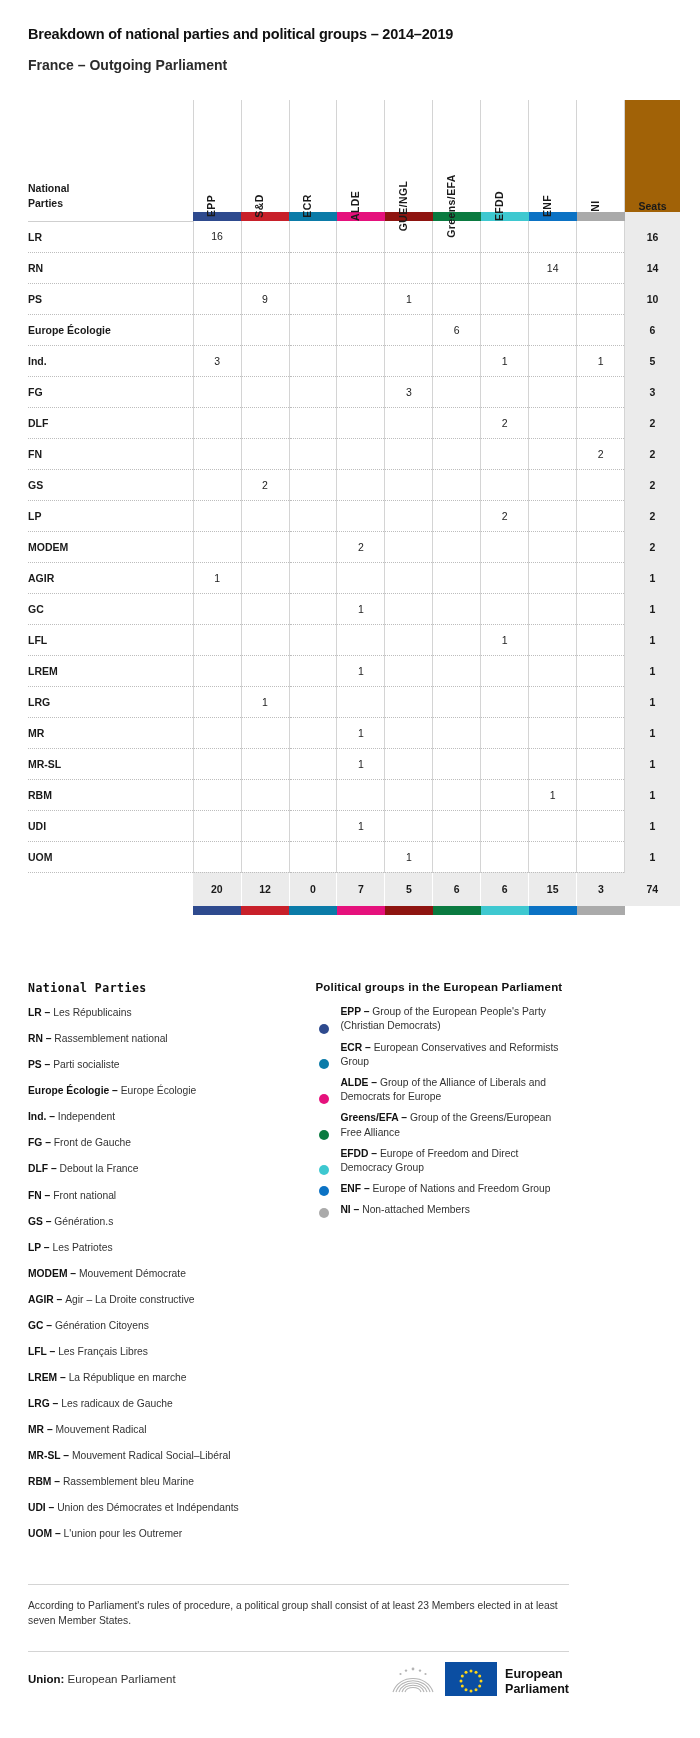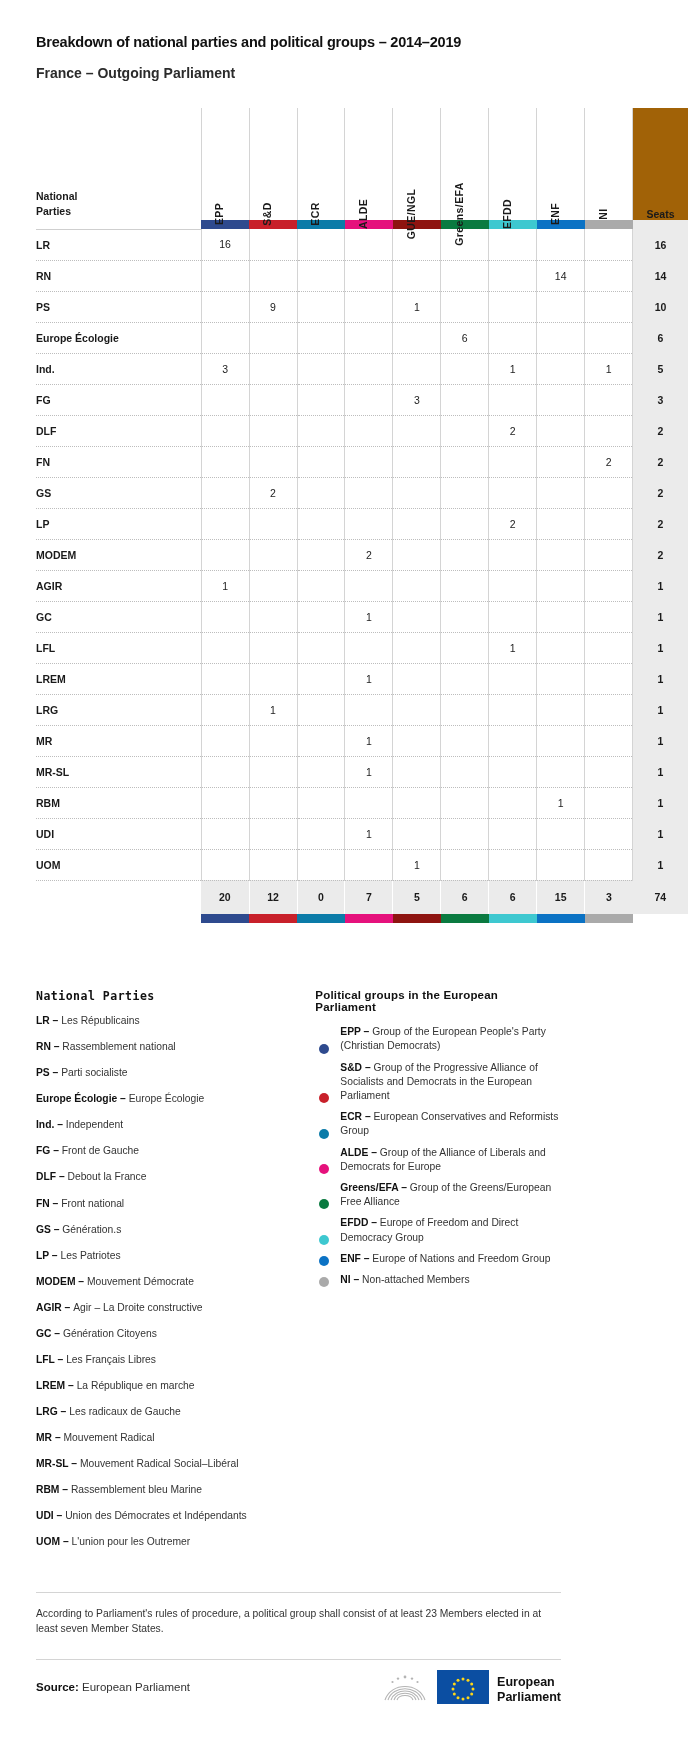--- a/index.html
+++ b/index.html
@@ -4,21 +4,21 @@
 <style>
   * { box-sizing: border-box; }
   html, body { margin: 0; padding: 0; }
   body {
     width: 700px;
     background: #ffffff;
     font-family: "Liberation Sans", sans-serif;
     color: #1a1a1a;
     -webkit-font-smoothing: antialiased;
   }
-  .page { width: 597px; position: relative; padding: 12px; }
+  .page { width: 597px; position: relative; padding: 4px; }
 
   
   .header { padding: 22px 24px 0 24px; }
   .title {
     font-size: 14.5px;
     font-weight: bold;
     letter-spacing: -0.2px;
     color: #111;
     margin: 0 0 14px 0;
     line-height: 1.2;
@@ -623,24 +623,20 @@
         </div>
     </div>
     <div class="leg-col-right">
       <div class="leg-title">Political groups in the European Parliament</div>
       <div id="pg-list">
           <div class="pg-item">
             <span class="dot" style="background: rgb(46, 74, 142);"></span>
             <span class="pg-text"><b>EPP</b><b> – </b><span>Group of the European People's Party (Christian Democrats)</span></span>
           </div>
           <div class="pg-item">
-            <span class="dot" style="background: rgb(200, 32, 42);"></span>
-            <span class="pg-text"><b>S&amp;D</b><b> – </b><span>Group of the Progressive Alliance of Socialists and Democrats in the European Parliament</span></span>
-          </div>
-          <div class="pg-item">
             <span class="dot" style="background: rgb(11, 123, 168);"></span>
             <span class="pg-text"><b>ECR</b><b> – </b><span>European Conservatives and Reformists Group</span></span>
           </div>
           <div class="pg-item">
             <span class="dot" style="background: rgb(229, 17, 124);"></span>
             <span class="pg-text"><b>ALDE</b><b> – </b><span>Group of the Alliance of Liberals and Democrats for Europe</span></span>
           </div>
           <div class="pg-item">
             <span class="dot" style="background: rgb(10, 122, 64);"></span>
             <span class="pg-text"><b>Greens/EFA</b><b> – </b><span>Group of the Greens/European Free Alliance</span></span>
@@ -659,21 +655,21 @@
           </div>
         </div>
     </div>
   </div>
 
   <div class="divider"></div>
   <div class="note">According to Parliament's rules of procedure, a political group shall consist of at least 23 Members elected in at least seven Member States.</div>
   <div class="divider2"></div>
   <div class="source-row">
     <div class="source-txt">
-      <b>Source:</b>
+      <b>Union:</b>
       <span>European Parliament</span>
     </div>
     <div class="ep-logo">
       <span class="ep-emblem">
         <svg viewBox="0 0 48 32" width="48" height="32" aria-hidden="true">
           <g fill="none" stroke="#777" stroke-width="1.1">
             <path d="M4 28 C 10 10, 38 10, 44 28"></path>
             <path d="M7 28 C 12 13, 36 13, 41 28"></path>
             <path d="M10 28 C 14 16, 34 16, 38 28"></path>
             <path d="M13 28 C 16 19, 32 19, 35 28"></path>

